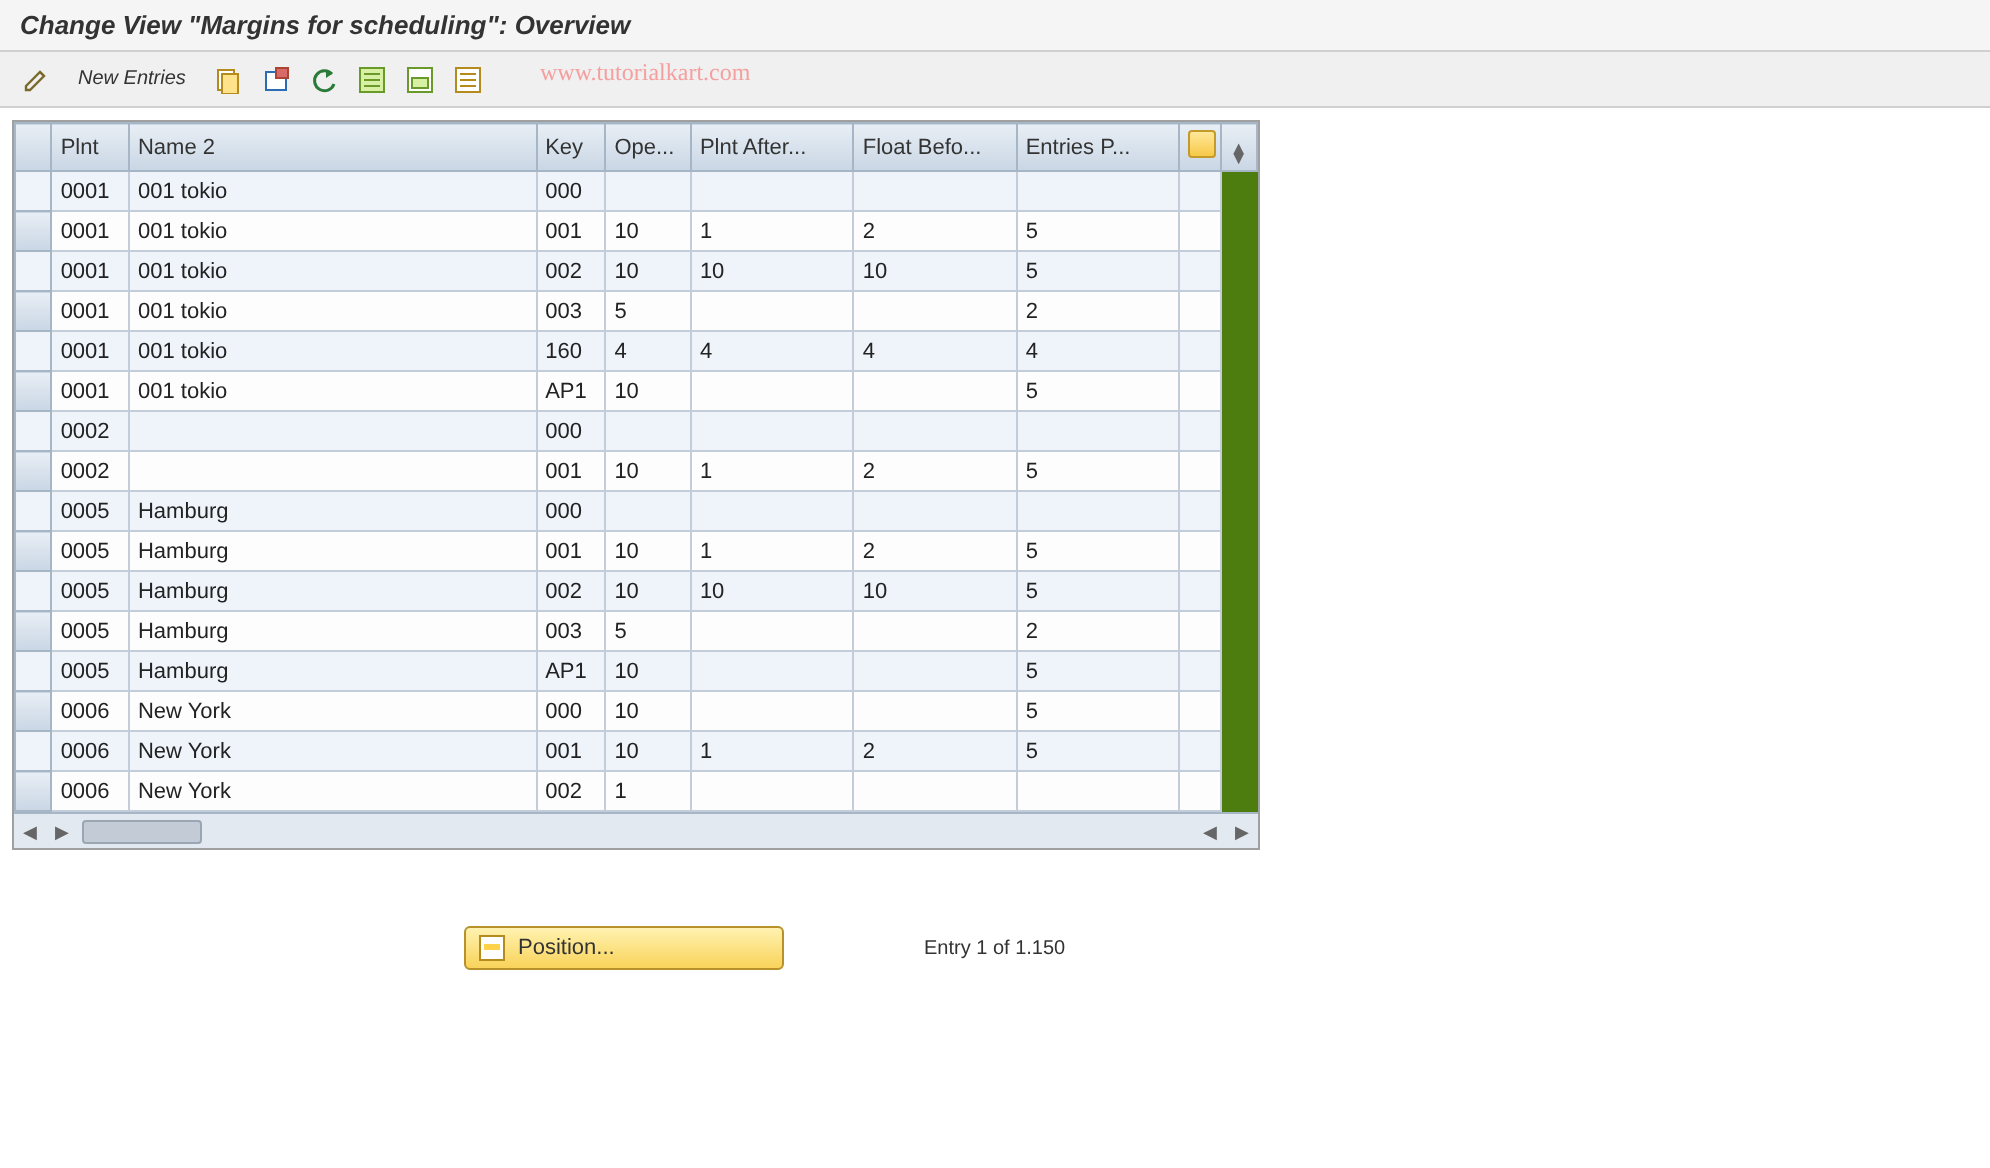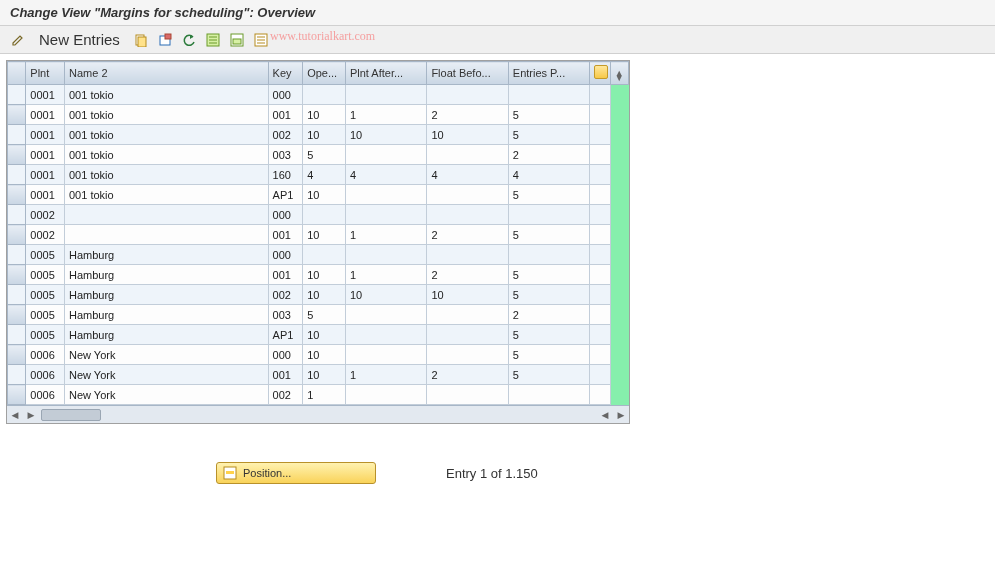--- a/index.html
+++ b/index.html
@@ -34,41 +34,42 @@
   }
   .tb-btn {
     display: inline-flex;
     align-items: center;
     justify-content: center;
     height: 20px;
     min-width: 20px;
     border: 1px solid transparent;
     border-radius: 2px;
     cursor: pointer;
-    font-size: 15px;
+    font-size: 10px;
     color: #333;
+    font-style: italic;
   }
   .tb-text {
     padding: 0 6px;
   }
   .watermark {
     position: absolute;
     left: 270px;
     top: 3px;
     font-size: 12px;
     color: #f59f9f;
     font-family: Georgia, serif;
     pointer-events: none;
   }
   .content {
     padding: 6px;
   }
   .grid-wrap {
     border: 1px solid #a0a0a0;
-    background: #86efac;
+    background: #4d7c0f;
     width: 624px;
     position: relative;
   }
   table.grid {
     border-collapse: collapse;
     width: 100%;
     table-layout: fixed;
   }
   .grid th {
     background: linear-gradient(#e8eef5,#c9d6e4);
@@ -134,28 +135,28 @@
   .footer {
     margin-top: 38px;
     display:flex; align-items:center; gap: 70px;
     padding-left: 210px;
   }
   .pos-btn {
     display:inline-flex; align-items:center;
     background: linear-gradient(#fff2b0,#f9d35a);
     border:1px solid #b8912a; border-radius:3px;
     height:22px; width:160px; padding:10px 6px;
-    font-size:11px; color:#333; cursor:pointer;
+    font-size:11px; color:#333; cursor:pointer;margin-left:16px;
   }
   .pos-btn .ic {
     width:14px; height:14px; margin-right:6px;
     display:inline-flex; align-items:center; justify-content:center;
   }
   .status {
-    font-size:13px; color:#333;
+    font-size:10px; color:#333;
   }
   svg { display:block; }
 </style>
 </head>
 <body>
 
 <div class="title-bar">Change View "Margins for scheduling": Overview</div>
 
 <div class="toolbar">
   <span class="tb-btn" title="Display/Change">

